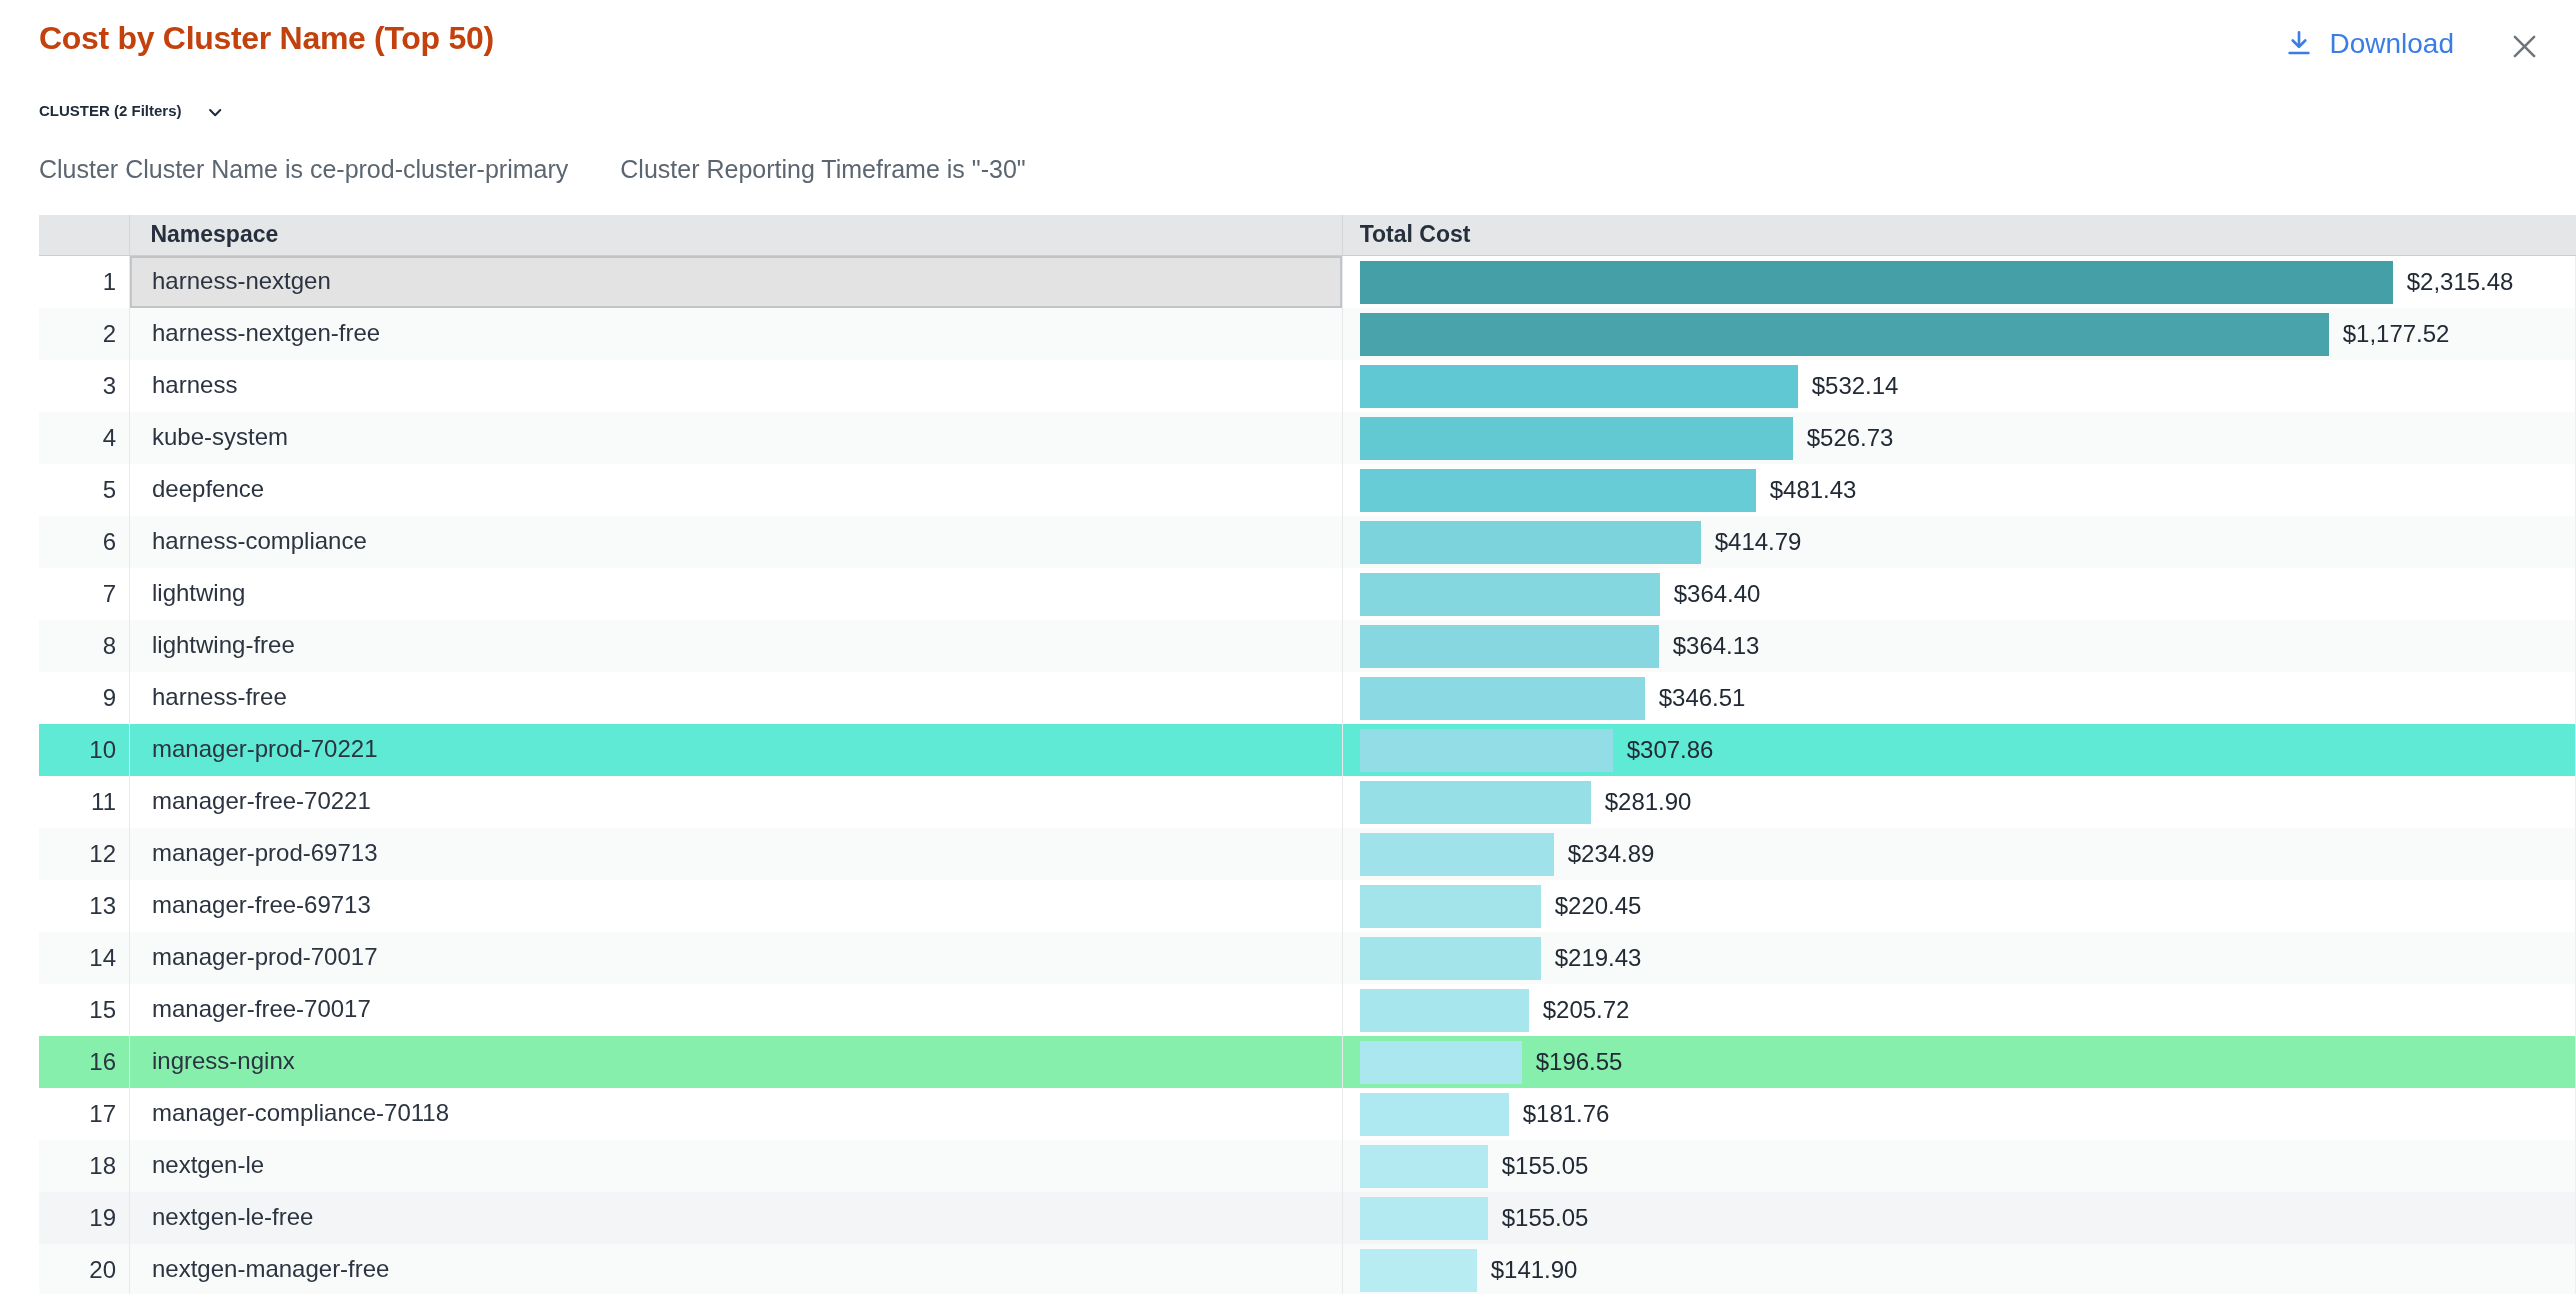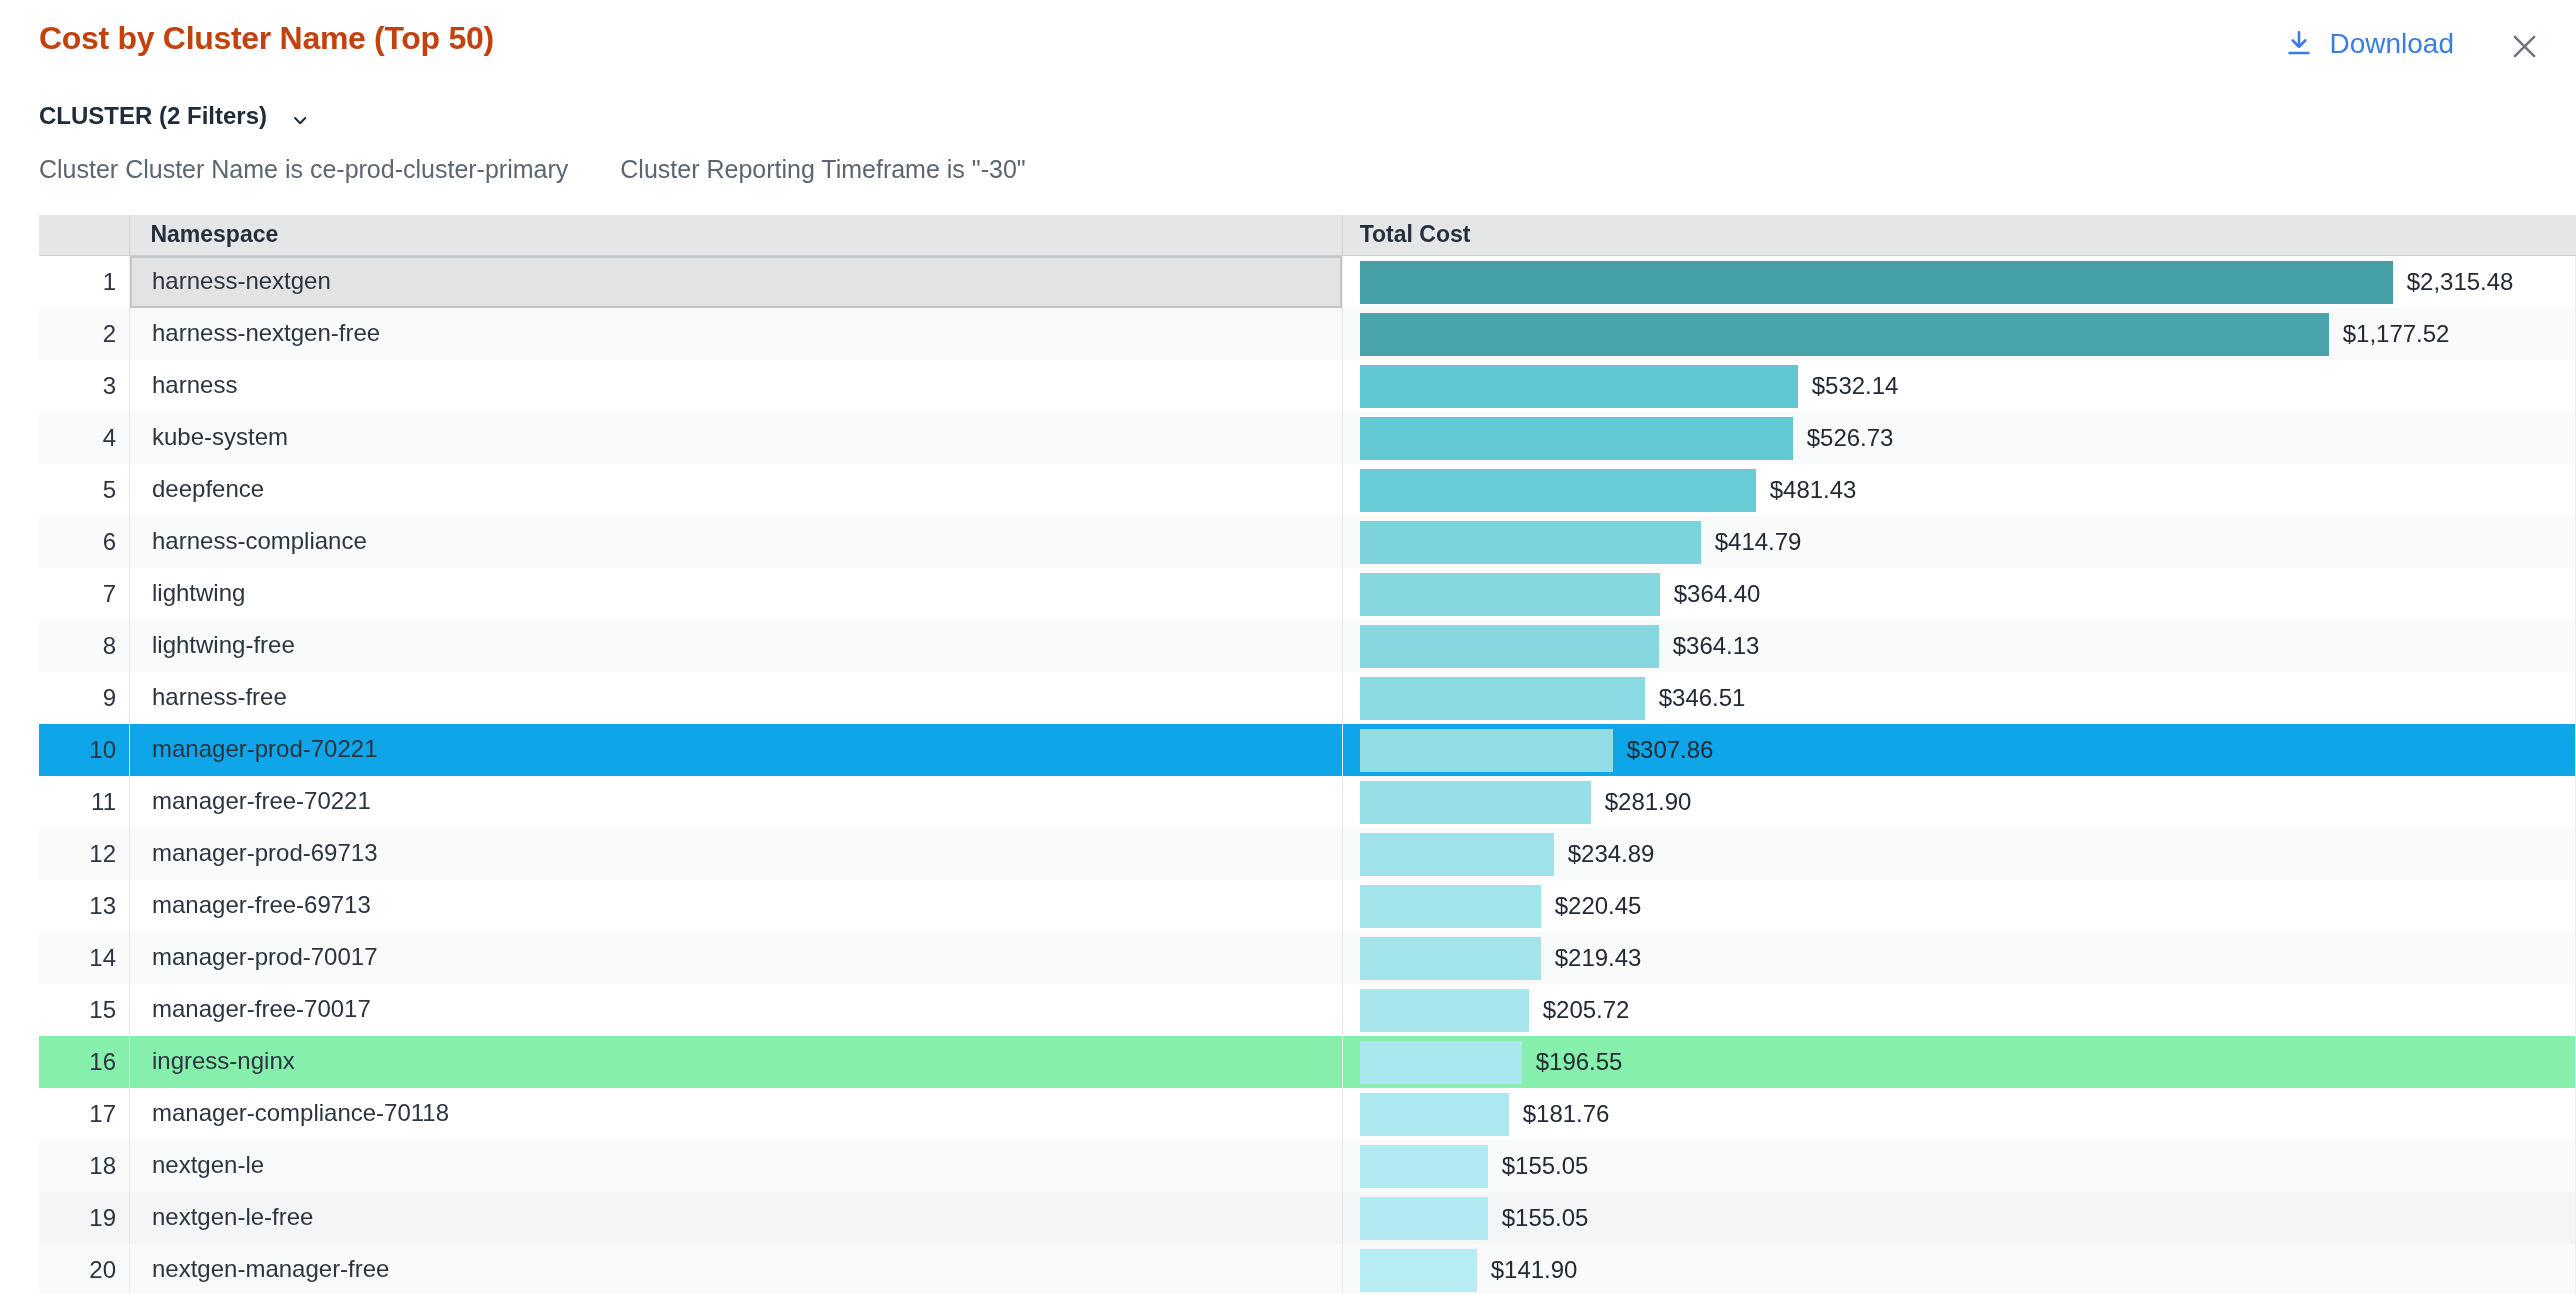--- a/index.html
+++ b/index.html
@@ -9,22 +9,22 @@
   
   .modal-top { position: absolute; left: 0; top: 0; right: 0; height: 89px; }
   .page-title { position: absolute; left: 39px; top: 20px; font-size: 32px; font-weight: 700;
                 color: #c2410c; letter-spacing: -0.3px; }
   .download-btn { position: absolute; right: 122px; top: 28px; display: flex; 
                   gap: 15px; color: #3b7de4; font-size: 28px; font-weight: 500; cursor: pointer; }
   .close-btn { position: absolute; right: 33px; top: 28px; width: 37px; height: 37px;
                display: flex; align-items: center; justify-content: center; cursor: pointer; }
 
   
-  .filters-dropdown { position: absolute; left: 39px; top: 102px; display: flex; align-items: flex-end;
-                      gap: 23px; font-size: 24px; font-weight: 700; color: #202c3a; cursor: pointer; }
+  .filters-dropdown { position: absolute; left: 39px; top: 102px; display: flex; align-items: flex-start;
+                      gap: 23px; font-size: 15px; font-weight: 700; color: #202c3a; cursor: pointer; }
   .applied-filters { position: absolute; left: 39px; top: 155px; display: flex; gap: 52px;
                      font-size: 25px; color: #5c6670; }
 
   
   .cost-table { position: absolute; left: 39px; top: 215px; right: 0; bottom: 0; }
   .thead { display: flex; height: 41px; background: #e4e6e8; border-bottom: 1.9px solid #c9ced3; }
   .th { font-size: 23px; font-weight: 700; color: #26303c; line-height: 39px; }
   .th-num { width: 90px; }
   .th-ns  { width: 1213px; padding-left: 20.4px; border-left: 1.9px solid #d2d6da; }
   .th-cost{ flex: 1; padding-left: 16.7px; border-left: 1.9px solid #d2d6da; }
@@ -159,21 +159,21 @@
     </div>
   </div>
         <div class="tr" style="background: rgb(255, 255, 255);">
     <div class="td td-num">9</div>
     <div class="td td-ns">harness-free</div>
     <div class="td td-cost">
       <div class="bar" style="width: 285px; background: rgb(139, 217, 226);"></div>
       <span class="bar-label">$346.51</span>
     </div>
   </div>
-        <div class="tr" style="background: #0ea5e9;">
+        <div class="tr" style="background: #5eead4;">
     <div class="td td-num">10</div>
     <div class="td td-ns">manager-prod-70221</div>
     <div class="td td-cost">
       <div class="bar" style="width: 253px; background: rgb(147, 221, 230);"></div>
       <span class="bar-label">$307.86</span>
     </div>
   </div>
         <div class="tr" style="background: rgb(255, 255, 255);">
     <div class="td td-num">11</div>
     <div class="td td-ns">manager-free-70221</div>

